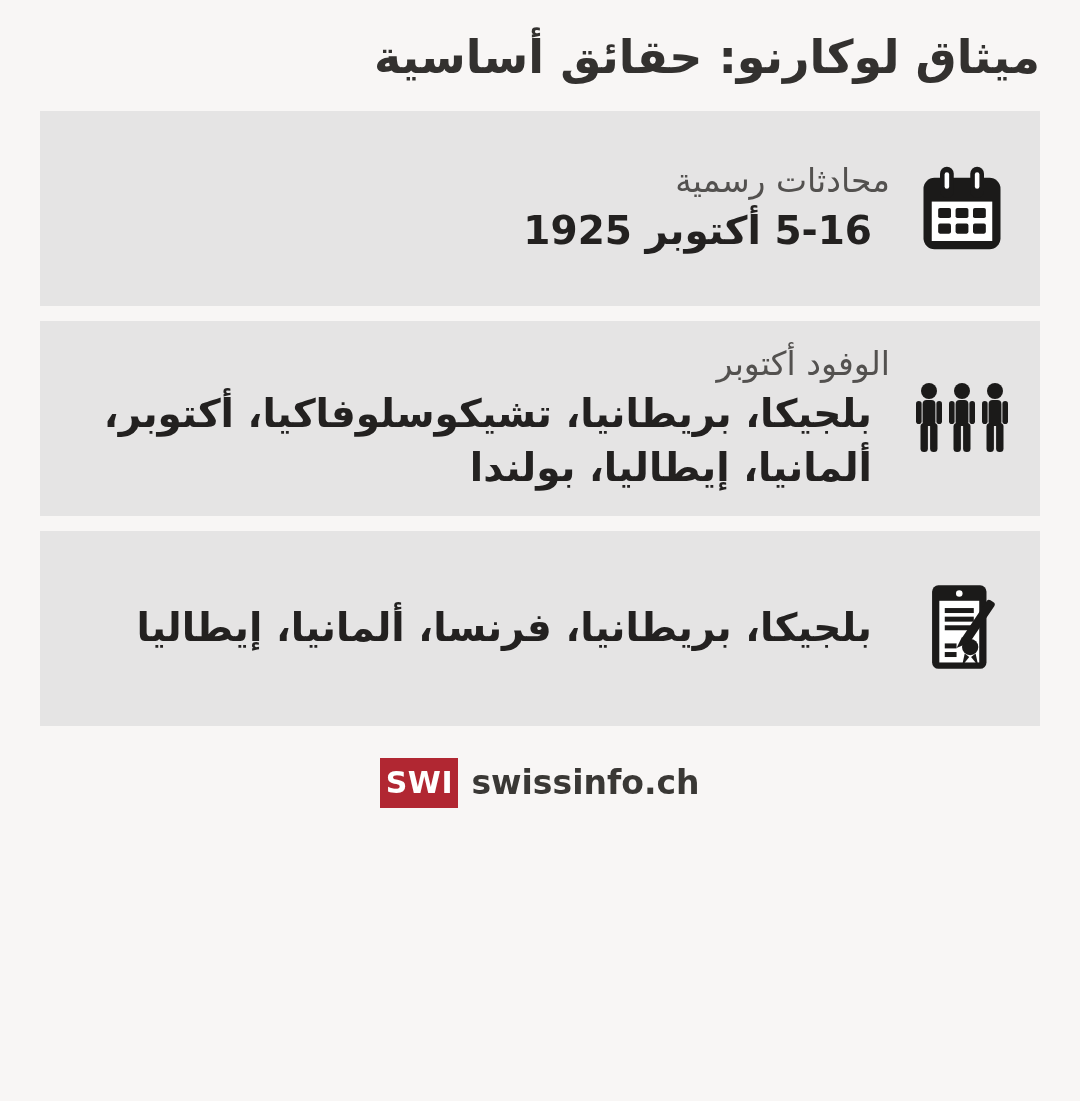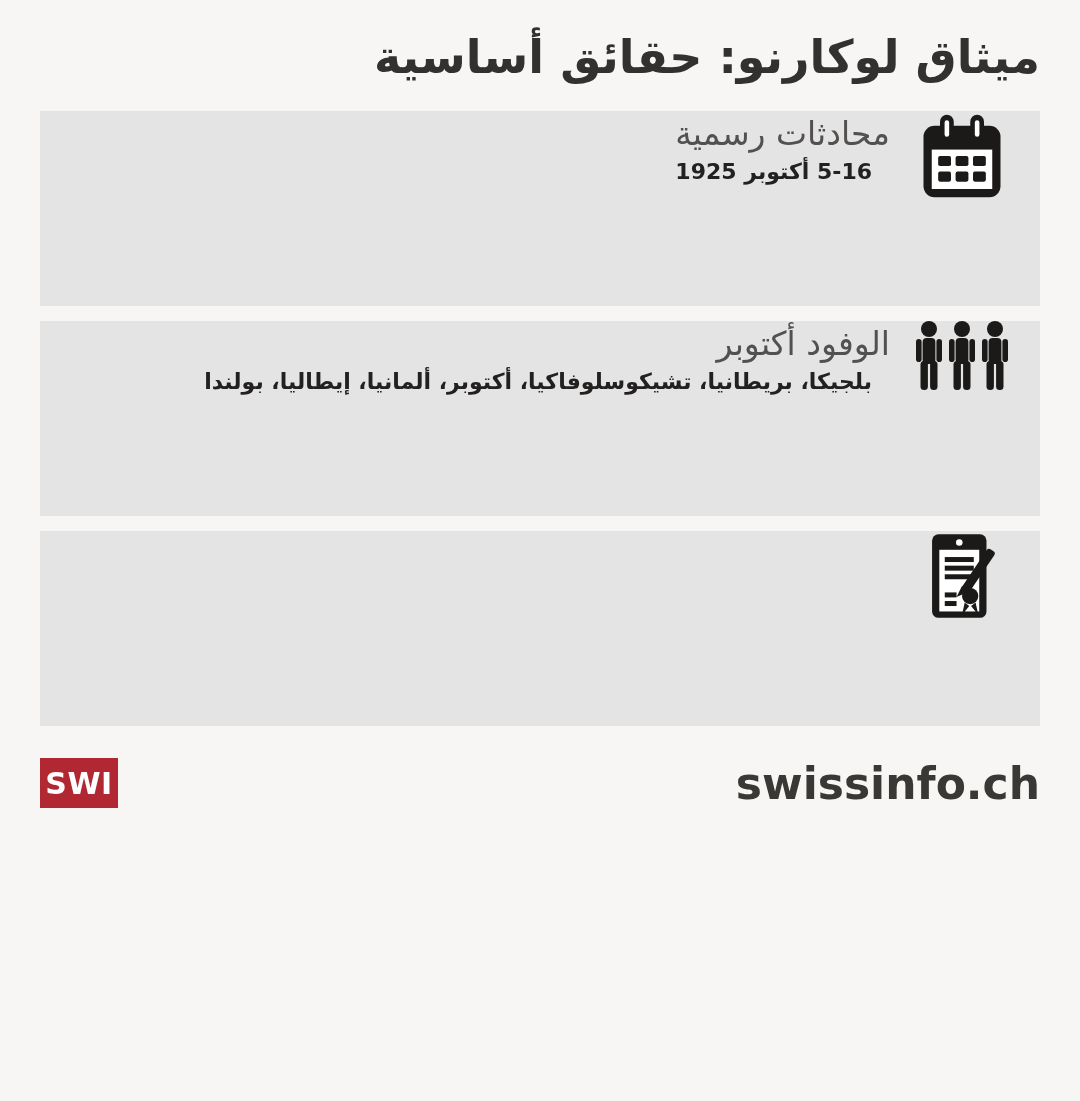--- a/index.html
+++ b/index.html
@@ -18,69 +18,69 @@
     line-height:1.28;
     color:#33312f;
     text-align:right;
     white-space:nowrap;
   }
   .fact {
     background:#e5e4e4;
     height:195px;
     margin-bottom:15px;
     display:flex;
-    align-items:flex-start;
+    align-items:center;
     padding:0 32px;
     gap:26px;
   }
   .icon-wrap {
     width:92px;
     flex:0 0 92px;
     display:flex;
     align-items:center;
     justify-content:center;
     color:#1b1a19;
   }
   .fact-text { flex:1; text-align:right; }
   .fact-label {
     font-size:33px;
     font-weight:400;
     color:#53514f;
     line-height:1.4;
   }
   .fact-value {
-    font-size:22px;
+    font-size:39px;
     font-weight:700;
     color:#232120;
     line-height:1.4;
     max-width:800px;
     margin-right:auto;
   }
   .footer {
     direction:ltr;
     margin-top:32px;
     display:flex;
     align-items:center;
-    justify-content:space-between;
+    justify-content:center;
   }
   .logo-box {
     width:78px;
     height:50px;
     background:#b12732;
     color:#ffffff;
     display:flex;
     align-items:center;
     justify-content:center;
     font-size:30px;
     font-weight:700;
     letter-spacing:0.5px;
   }
   .brand {
     margin-left:13px;
-    font-size:44px;
+    font-size:33px;
     font-weight:700;
     color:#3a3835;
   }
   svg { display:block; }
 </style>
 </head>
 <body>
 
 <main class="page">
 
@@ -156,20 +156,21 @@
         <rect x="24" y="67" width="13" height="5.5"></rect>
         <rect x="24" y="76.5" width="13" height="5.5"></rect>
         <circle cx="52" cy="71" r="9"></circle>
         <polygon points="46,78 43,92 51,82"></polygon>
         <polygon points="58,78 61,92 53,82"></polygon>
         <rect x="56" y="16" width="10" height="54" rx="3" transform="rotate(34 61 43)"></rect>
         <polygon points="37,72 43,60 51,66"></polygon>
       </svg>
     </div>
     <div class="fact-text">
+      <div class="fact-value">بلجيكا، بريطانيا، فرنسا، ألمانيا، إيطاليا</div>
     </div>
   </section>
 
 
   <footer class="footer">
     <div class="logo-box">SWI</div>
     <div class="brand">swissinfo.ch</div>
   </footer>
 
 </main>

